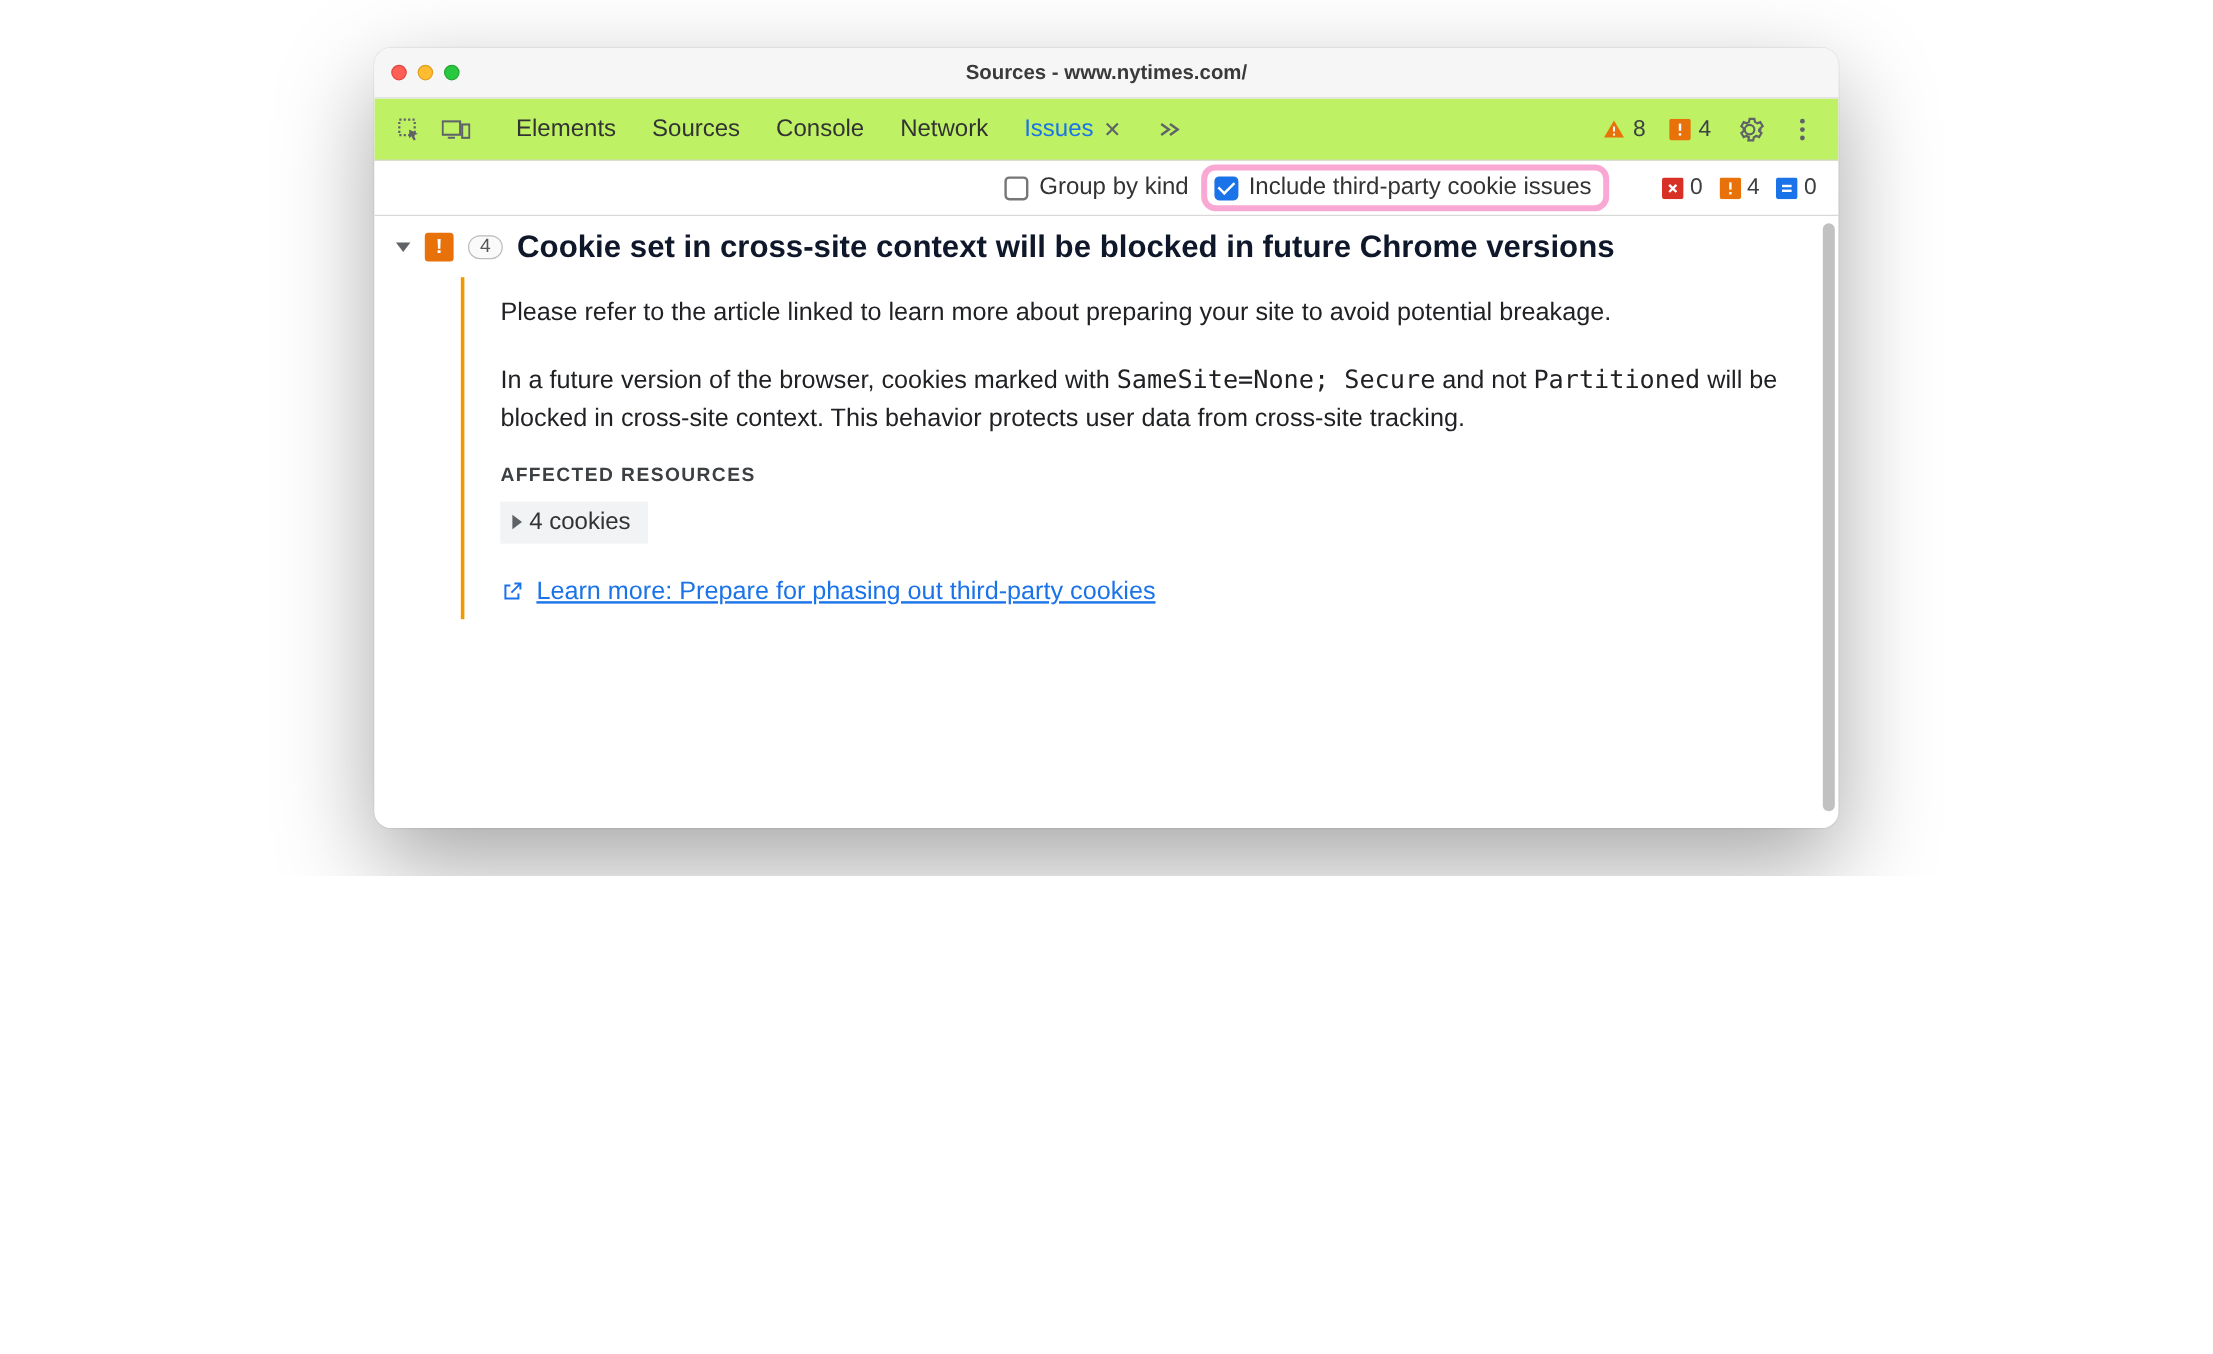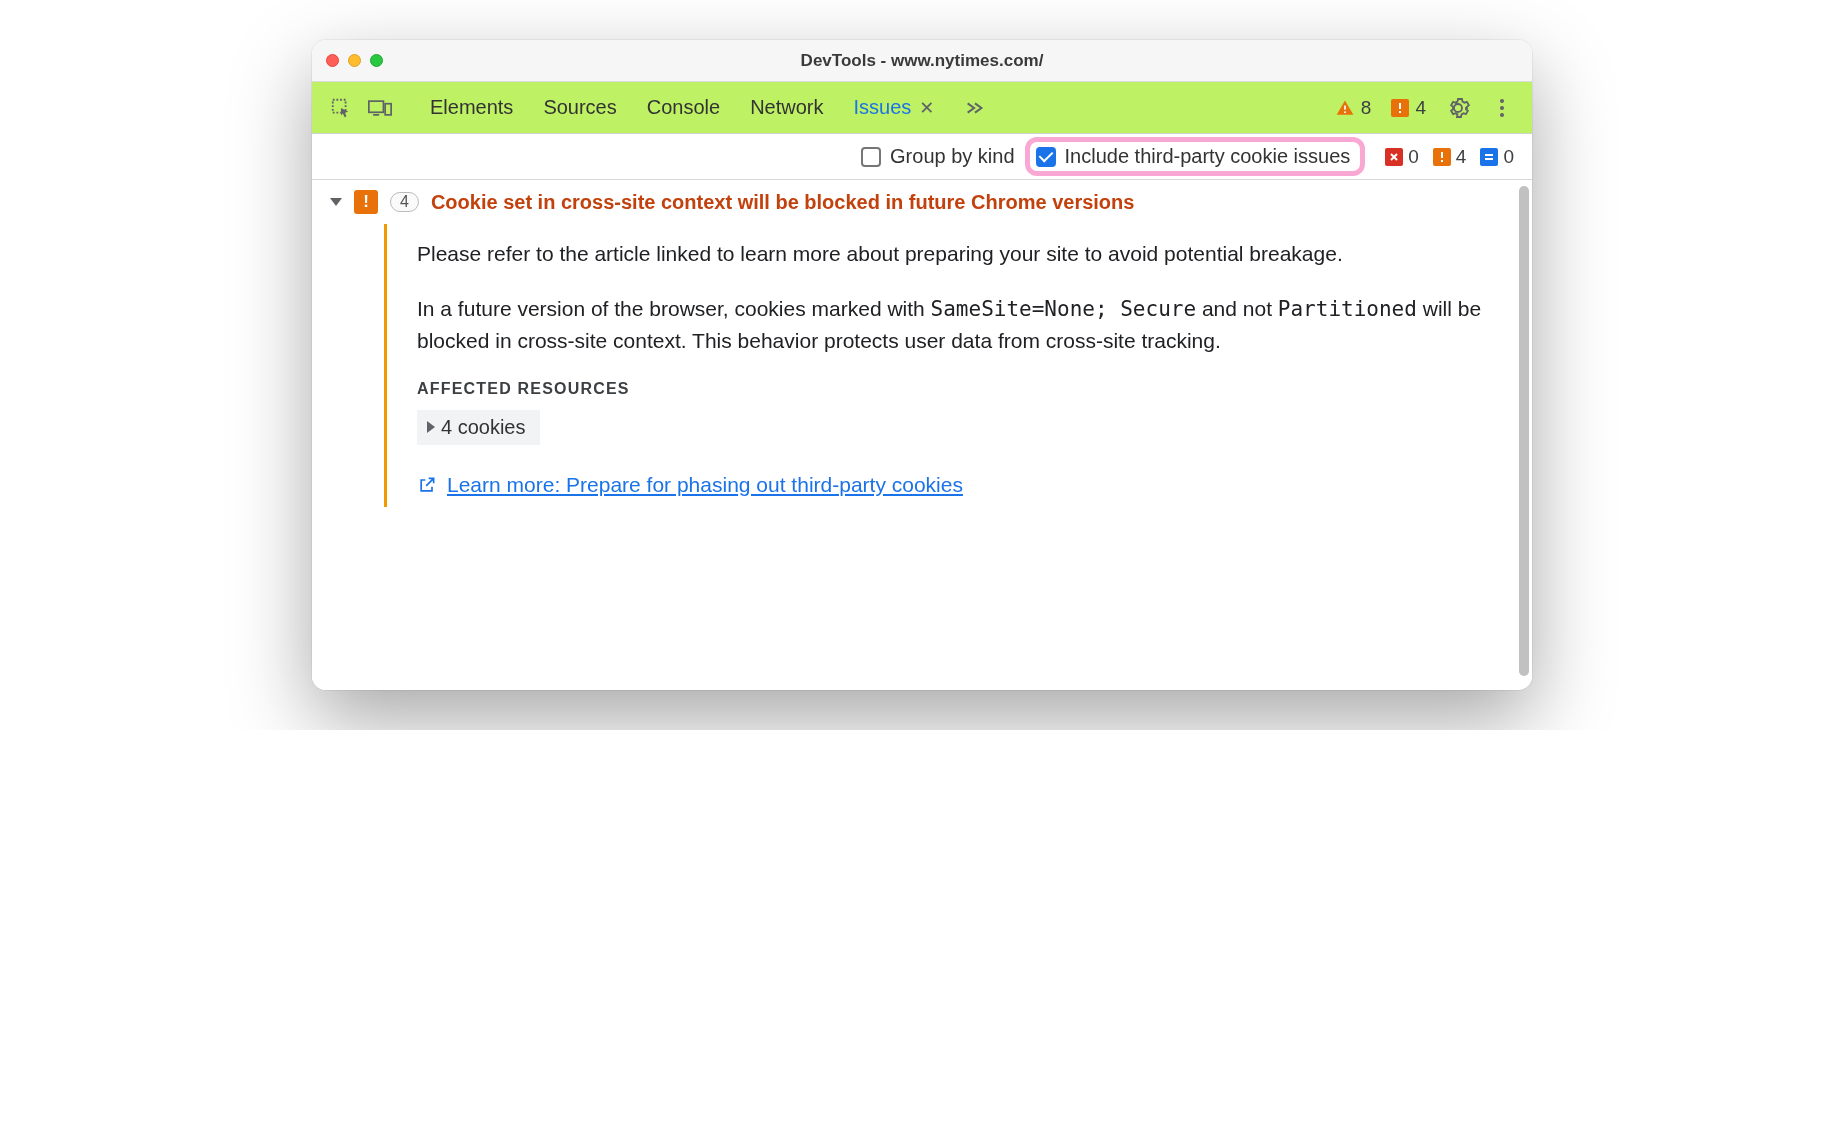--- a/index.html
+++ b/index.html
@@ -82,21 +82,21 @@
   display: flex;
   align-items: center;
   padding: 0 18px;
   gap: 12px;
 }
 .filterbar-controls {
   margin-left: auto;
   display: flex;
   align-items: center;
   gap: 10px;
-  margin-right: 8px;
+  margin-right: 32px;
 }
 .checkbox {
   width: 20px; height: 20px; border: 2px solid #767676; border-radius: 4px;
   display: inline-flex; align-items: center; justify-content: center;
   background: #fff;
 }
 .checkbox.checked { background: #1a73e8; border-color: #1a73e8; }
 .checkbox.checked::after {
   content: "";
   width: 6px; height: 11px;
@@ -157,23 +157,23 @@
 }
 .count-pill {
   border: 1px solid #bbb;
   border-radius: 10px;
   padding: 0 9px;
   font-size: 16px;
   color: #555;
   background: #fafafa;
 }
 .issue-title {
-  font-size: 20px;
+  font-size: 26px;
   font-weight: 700;
-  color: #c2410c;
+  color: #0f172a;
 }
 .issue-body {
   margin-left: 54px;
   border-left: 3px solid #f29900;
   padding: 14px 30px 8px 30px;
 }
 .paragraph {
   font-size: 21px;
   line-height: 1.55;
   color: #202124;
@@ -233,21 +233,21 @@
 <body>
 
 <div class="window">
 
   <div class="titlebar">
     <div class="traffic-lights">
       <div class="tl red"></div>
       <div class="tl yellow"></div>
       <div class="tl green"></div>
     </div>
-    <div class="title">DevTools - www.nytimes.com/</div>
+    <div class="title">Sources - www.nytimes.com/</div>
   </div>
 
   <div class="toolbar">
     <div class="toolbar-left">
       <svg class="icon-svg" width="22" height="22" viewBox="0 0 24 24">
         <rect x="3" y="3" width="14" height="14" fill="none" stroke="#5f6368" stroke-width="2" stroke-dasharray="2 2"></rect>
         <path d="M12 12 L20 16 L16 17 L18 21 L16 22 L14 18 L12 20 Z" fill="#5f6368"></path>
       </svg>
       <svg class="icon-svg" width="24" height="22" viewBox="0 0 28 22">
         <rect x="1" y="3" width="17" height="13" fill="none" stroke="#5f6368" stroke-width="2"></rect>

